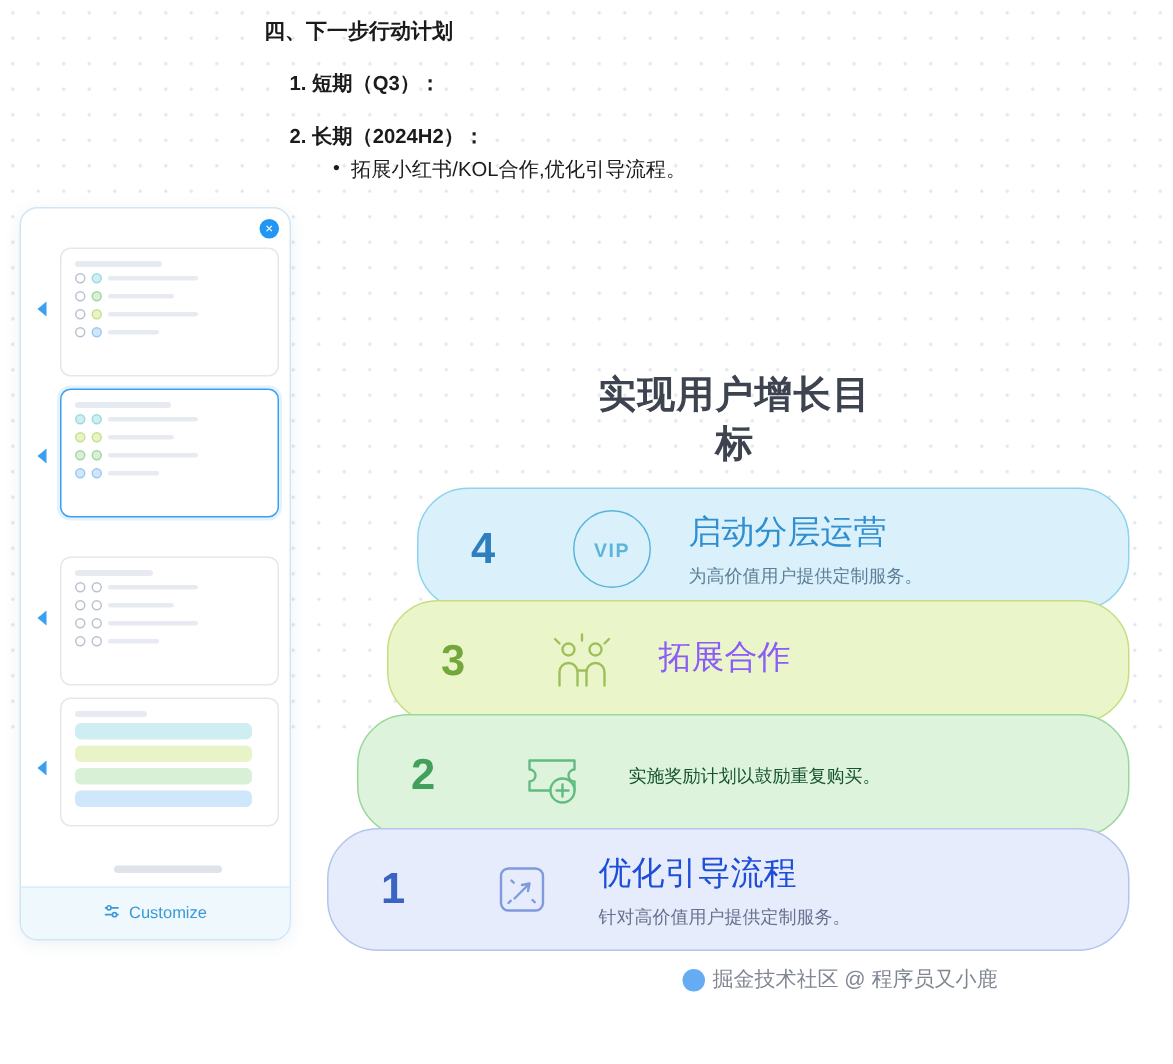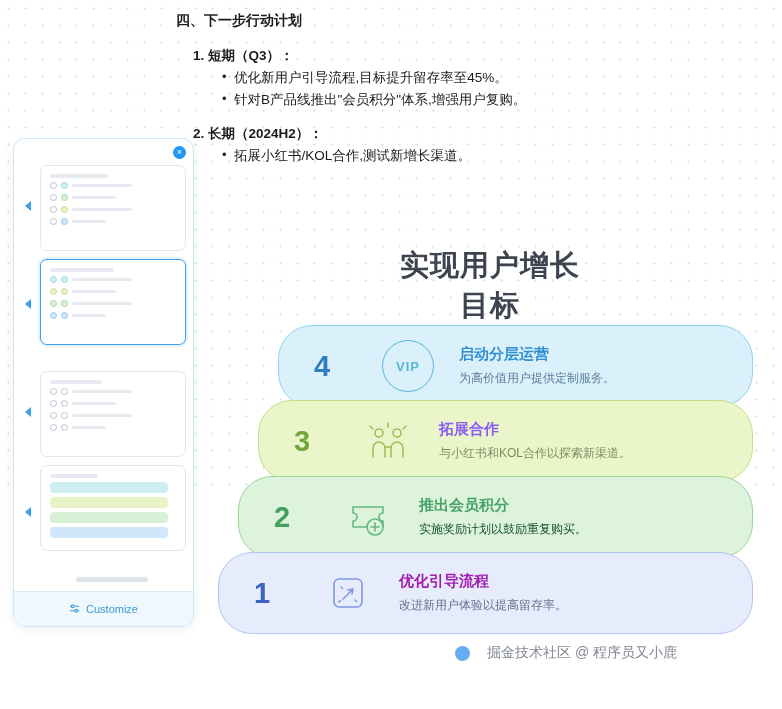--- a/index.html
+++ b/index.html
@@ -142,21 +142,21 @@
   .c-lime  { background: #e8f4c8 !important; border-color: #c8e08b !important; }
   .c-cyan  { background: #cfeef1 !important; border-color: #9bdbe2 !important; }
   .mini .blk { width: 118px; height: 11px; border-radius: 4px; margin-bottom: 4px; background: #eef1f5; }
 
   
   .diagram-title {
     position: absolute;
     left: 390px; top: 246px;
     width: 200px;
     text-align: center;
-    font-size: 29px;
+    font-size: 25px;
     font-weight: bold;
     color: #3d4450;
     letter-spacing: 1px;
   }
   .step {
     position: absolute;
     border-radius: 34px;
     display: flex;
     align-items: center;
   }
@@ -164,21 +164,21 @@
     width: 86px;
     text-align: center;
     font-size: 29px;
     font-weight: bold;
   }
   .step .icon {
     width: 86px;
     display: flex; align-items: center; justify-content: center;
   }
   .step .txt { padding-left: 8px; }
-  .step .st { font-size: 15px; font-weight: bold; margin-bottom: 6px; }
+  .step .st { font-size: 22px; font-weight: normal; margin-bottom: 6px; }
   .step .sd { font-size: 12px; text-align: center; }
 
   #step4 {
     left: 278px; top: 325px; width: 475px; height: 82px;
     background: #daf0fb; border: 1.6px solid #8fd3ee;
   }
   #step4 .num { color: #2f7fbf; }
   #step4 .st  { color: #2f8fd0; }
   #step4 .sd  { color: #5c7f99; }
 
@@ -196,21 +196,21 @@
   }
   #step2 .num { color: #43a05c; }
   #step2 .st  { color: #45a465; }
   #step2 .sd  { color: #14532d; }
 
   #step1 {
     left: 218px; top: 552px; width: 535px; height: 82px;
     background: #e6ecfb; border: 1.6px solid #b3c4ef;
   }
   #step1 .num { color: #3b63c4; }
-  #step1 .st  { color: #a21caf; }
+  #step1 .st  { color: #1d4ed8; }
   #step1 .sd  { color: #66728f; }
 
   .icon-circle {
     width: 52px; height: 52px;
     border-radius: 50%;
     border: 1.6px solid currentColor;
     display: flex; align-items: center; justify-content: center;
     font-size: 13px; font-weight: bold;
     letter-spacing: 1px;
   }
@@ -218,47 +218,43 @@
     width: 54px; height: 48px;
   }
 
   
   .wm {
     position: absolute;
     left: 455px; top: 644px;
     font-size: 14px;
     color: #6b7280;
     opacity: .85;
-    display: flex; align-items: center; gap: 17px;
+    display: flex; align-items: center; gap: 5px;
   }
   .wm .av {
     width: 15px; height: 15px; border-radius: 50%;
     background: #4b9ef0;
     display: inline-block;
   }
 </style>
 </head>
 <body>
 
 <div id="root">
 
   <div class="doc">
     <div class="h">四、下一步行动计划</div>
     <ol>
       <li>
         <span>短期（Q3）：</span>
-        <ul>
-          <li>优化新用户引导流程,目标提升留存率至45%。</li>
-          <li>针对B产品线推出"会员积分"体系,增强用户复购。</li>
-        </ul>
       </li>
       <li>
         <span>长期（2024H2）：</span>
         <ul>
-          <li>拓展小红书/KOL合作,测试新增长渠道。</li>
+          <li>拓展小红书/KOL合作,优化引导流程。</li>
         </ul>
       </li>
     </ol>
   </div>
 
   <div class="panel">
 
     <div class="panel-close">×</div>
 
     <div class="arrow a1"></div>
@@ -389,51 +385,49 @@
         <circle cx="18" cy="16" r="4"></circle>
         <circle cx="36" cy="16" r="4"></circle>
         <path d="M12 40 v-9 a6 6 0 0 1 6-6 a6 6 0 0 1 6 6 v9"></path>
         <path d="M30 40 v-9 a6 6 0 0 1 6-6 a6 6 0 0 1 6 6 v9"></path>
         <path d="M24 30 h6"></path>
         <path d="M9 9 l3 3 M45 9 l-3 3 M27 6 v4"></path>
       </svg>
     </div>
     <div class="txt">
       <div class="st">拓展合作</div>
-      <div class="sd">与小红书和KOL合作以探索新渠道。</div>
     </div>
   </div>
 
   <div class="step" id="step2">
     <div class="num">2</div>
     <div class="icon">
       <svg class="icon-box" viewBox="0 0 54 48" fill="none" stroke="#62bb80" stroke-width="1.6" stroke-linecap="round" stroke-linejoin="round">
         <path d="M12 14 h30 v6 a4 4 0 0 0 0 8 v6 H12 v-6 a4 4 0 0 0 0 -8 z"></path>
         <circle cx="34" cy="34" r="8" fill="#ddf3db"></circle>
         <path d="M34 30 v8 M30 34 h8"></path>
       </svg>
     </div>
     <div class="txt">
-      <div class="st">推出会员积分</div>
       <div class="sd">实施奖励计划以鼓励重复购买。</div>
     </div>
   </div>
 
   <div class="step" id="step1">
     <div class="num">1</div>
     <div class="icon">
       <svg class="icon-box" viewBox="0 0 54 48" fill="none" stroke="#7f9ade" stroke-width="1.6" stroke-linecap="round" stroke-linejoin="round">
         <rect x="13" y="10" width="28" height="28" rx="5"></rect>
         <path d="M22 30 l10 -10 M32 20 l-1 5 M32 20 l-5 1"></path>
         <path d="M20 18 l1.5 1.5 M34 31 l1.5 1.5 M18 33 l1.5 -1.5"></path>
       </svg>
     </div>
     <div class="txt">
       <div class="st">优化引导流程</div>
-      <div class="sd">改进新用户体验以提高留存率。</div>
+      <div class="sd">针对高价值用户提供定制服务。</div>
     </div>
   </div>
 
   <div class="wm">
     <span class="av"></span>
     <span>掘金技术社区 @ 程序员又小鹿</span>
   </div>
 
 </div>
 

